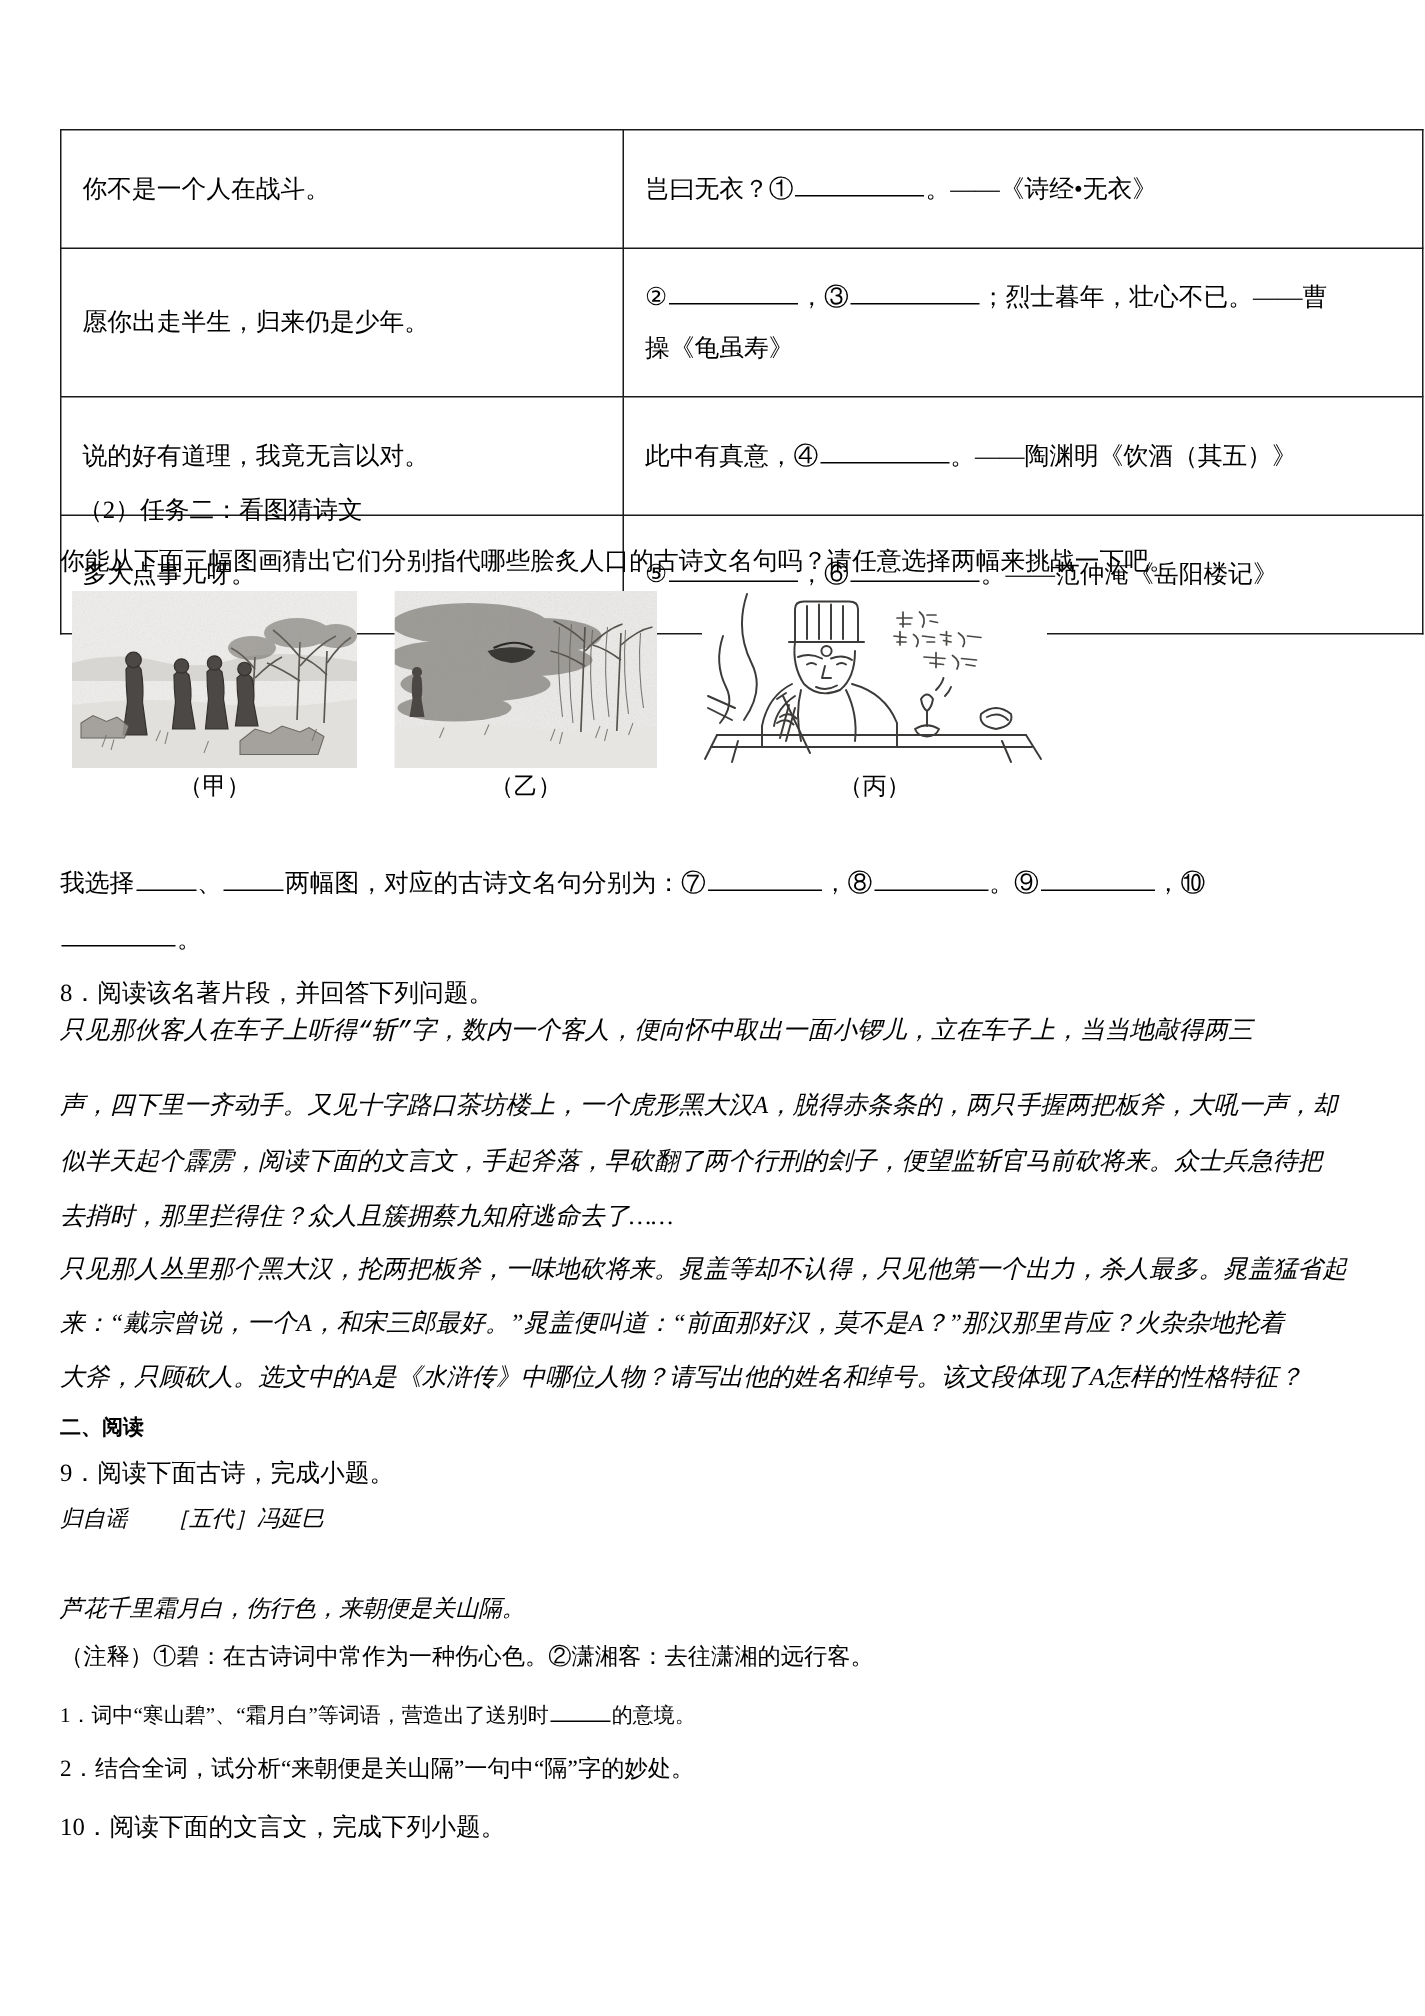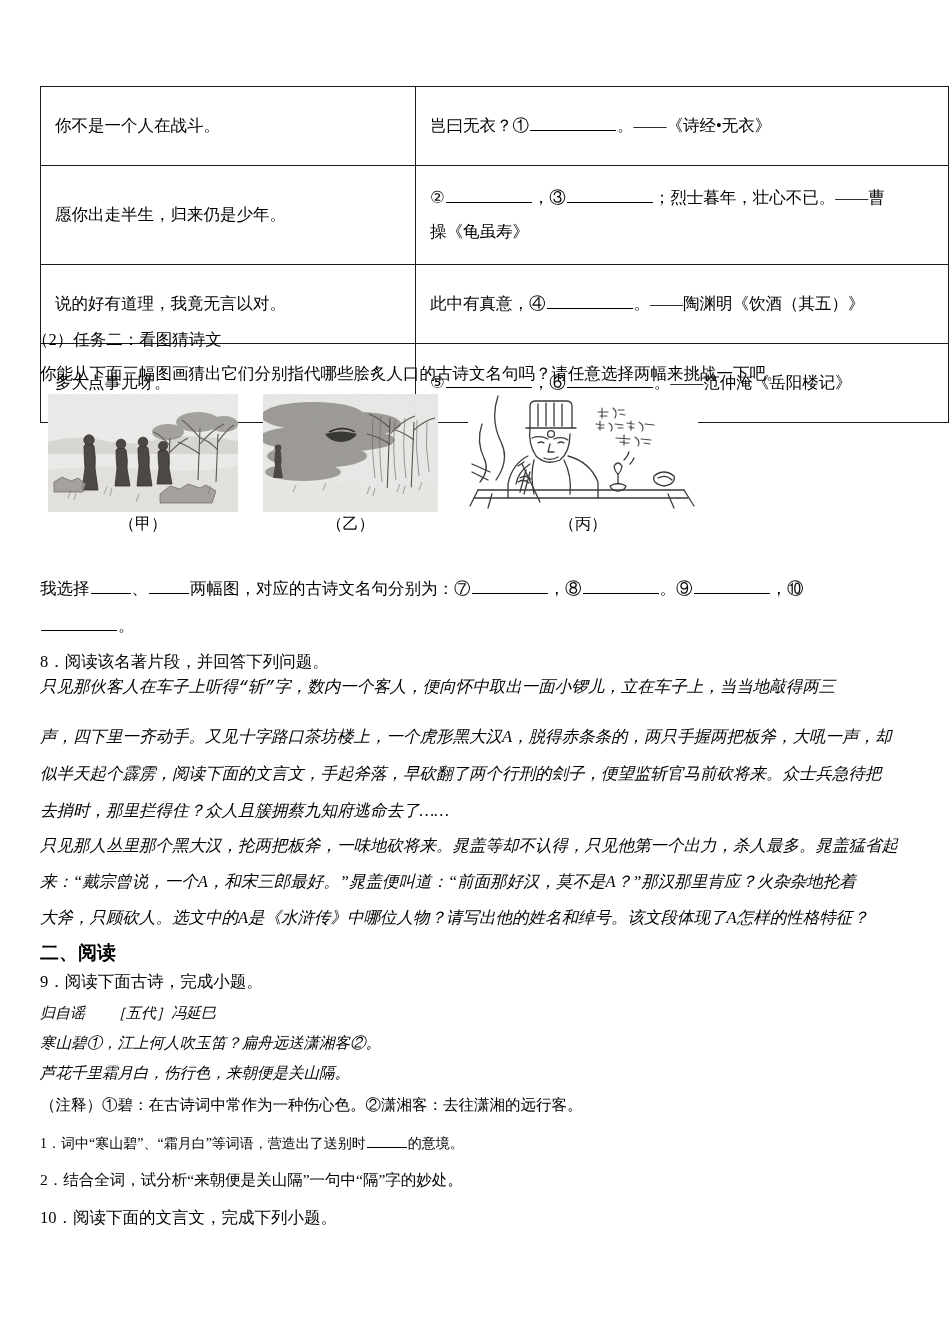--- a/index.html
+++ b/index.html
@@ -113,21 +113,21 @@
         <td class="col-left">说的好有道理，我竟无言以对。</td>
         <td class="col-right"><span>此中有真意，④</span><span class="blank-s"></span><span>。——陶渊明《饮酒（其五）》</span></td>
       </tr>
       <tr class="row-tall">
         <td class="col-left">多大点事儿呀。</td>
         <td class="col-right"><span>⑤</span><span class="blank-s"></span><span>，⑥</span><span class="blank-s"></span><span>。——范仲淹《岳阳楼记》</span></td>
       </tr>
     </tbody>
   </table>
 
-  <div class="line" style="left:32px; top:330px;text-align:right;">（2）任务二：看图猜诗文</div>
+  <div class="line" style="left:52px; top:330px;text-align:right;">（2）任务二：看图猜诗文</div>
   <div class="line" style="left:40px; top:364px;">你能从下面三幅图画猜出它们分别指代哪些脍炙人口的古诗文名句吗？请任意选择两幅来挑战一下吧。</div>
 
   <div class="figs">
 
     <div class="fig" id="fig-jia">
       <div class="frame">
         <svg width="190" height="118" viewBox="0 0 190 118" xmlns="http://www.w3.org/2000/svg">
           <defs>
             <filter id="rough1">
               <feTurbulence type="fractalNoise" baseFrequency="0.9" numOctaves="3" result="n"></feTurbulence>
@@ -338,25 +338,24 @@
 
   <div class="line" style="left:40px; top:652px;text-align:center;">8．阅读该名著片段，并回答下列问题。</div>
   <div class="line kai" style="left:40px; top:678px;font-family:Liberation Mono, monospace;">只见那伙客人在车子上听得“斩”字，数内一个客人，便向怀中取出一面小锣儿，立在车子上，当当地敲得两三</div>
   <div class="line kai" style="left:40px; top:727px;">声，四下里一齐动手。又见十字路口茶坊楼上，一个虎形黑大汉A，脱得赤条条的，两只手握两把板斧，大吼一声，却</div>
   <div class="line kai" style="left:40px; top:764px;">似半天起个霹雳，阅读下面的文言文，手起斧落，早砍翻了两个行刑的刽子，便望监斩官马前砍将来。众士兵急待把</div>
   <div class="line kai" style="left:40px; top:801px;">去捎时，那里拦得住？众人且簇拥蔡九知府逃命去了……</div>
   <div class="line kai" style="left:40px; top:836px;">只见那人丛里那个黑大汉，抡两把板斧，一味地砍将来。晁盖等却不认得，只见他第一个出力，杀人最多。晁盖猛省起</div>
   <div class="line kai" style="left:40px; top:872px;">来：“戴宗曾说，一个A，和宋三郎最好。”晁盖便叫道：“前面那好汉，莫不是A？”那汉那里肯应？火杂杂地抡着</div>
   <div class="line kai" style="left:40px; top:908px;">大斧，只顾砍人。选文中的A是《水浒传》中哪位人物？请写出他的姓名和绰号。该文段体现了A怎样的性格特征？</div>
 
-  <div class="line bold" style="left:40px; top:943px; font-size:19px;">二、阅读</div>
+  <div class="line bold" style="left:40px; top:943px; font-size:14px;">二、阅读</div>
 
   <div class="line" style="left:40px; top:972px;">9．阅读下面古诗，完成小题。</div>
   <div class="line kai" style="left:40px; top:1003px; font-size:15px;"><span>归自谣</span><span style="display:inline-block;width:26px;"></span><span>［五代］冯延巳</span></div>
-  <div class="line kai" style="left:40px; top:1033px; font-size:15.5px;">寒山碧①，江上何人吹玉笛？扁舟远送潇湘客②。</div>
   <div class="line kai" style="left:40px; top:1063px; font-size:15.5px;">芦花千里霜月白，伤行色，来朝便是关山隔。</div>
   <div class="line" style="left:40px; top:1095px; font-size:15.5px;">（注释）①碧：在古诗词中常作为一种伤心色。②潇湘客：去往潇湘的远行客。</div>
   <div class="line" style="left:40px; top:1132px; font-size:14px;"><span>1．词中“寒山碧”、“霜月白”等词语，营造出了送别时</span><span class="blank-xs"></span><span>的意境。</span></div>
   <div class="line" style="left:40px; top:1170px; font-size:15.5px;">2．结合全词，试分析“来朝便是关山隔”一句中“隔”字的妙处。</div>
 
   <div class="line" style="left:40px; top:1208px;">10．阅读下面的文言文，完成下列小题。</div>
 
 </div>
 
 </body></html>

